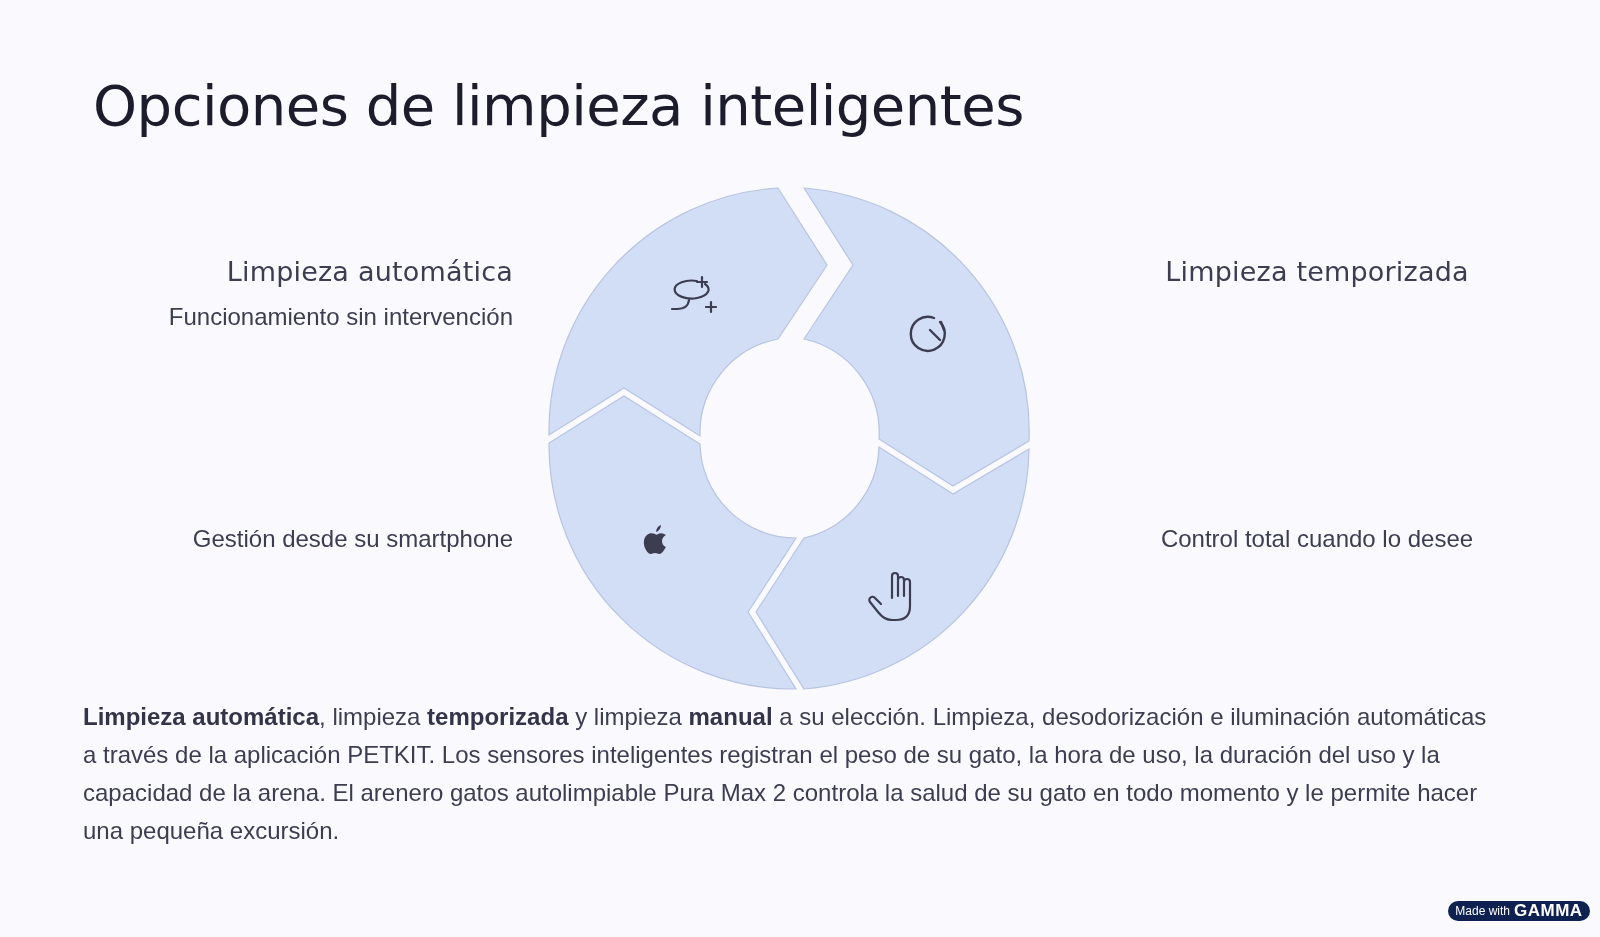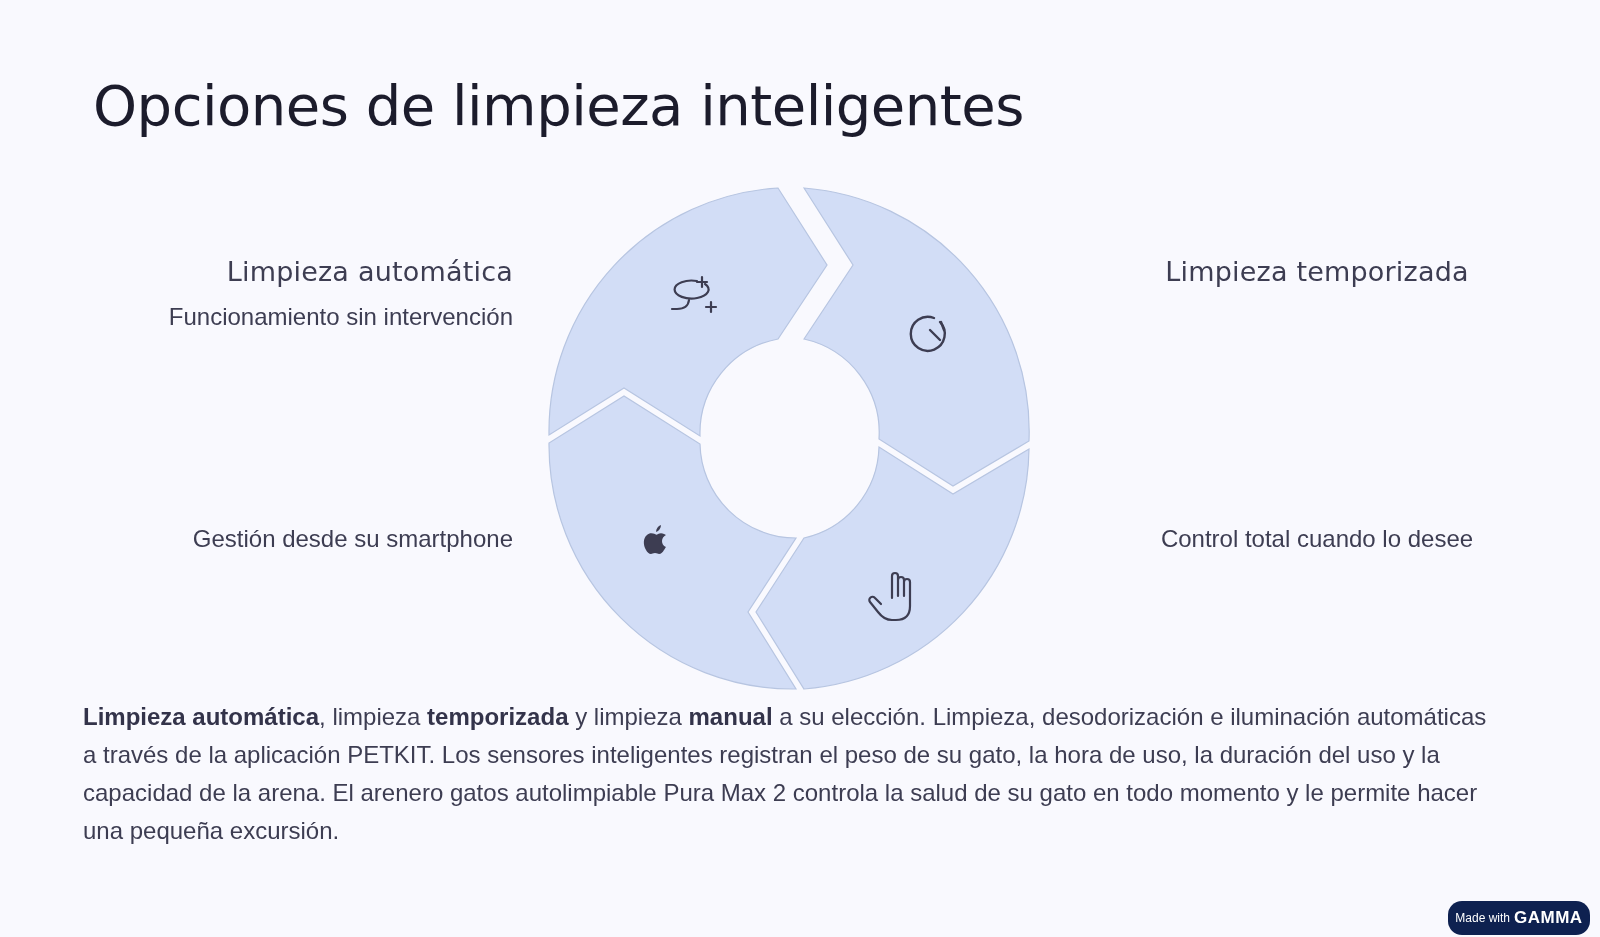--- a/index.html
+++ b/index.html
@@ -31,21 +31,21 @@
     }
     .para {
       position: absolute; left: 83px; top: 698px; width: 1420px;
       font-family: "Liberation Sans", sans-serif;
       font-size: 24px; line-height: 38px; color: #3d3d52;
       margin: 0;
     }
     .para b { font-weight: 700; color: #33334a; }
     .badge {
       position: absolute; left: 1448px; top: 901px;
-      width: 142px; height: 34px; border-radius: 14px;
+      width: 142px; height: 20px; border-radius: 14px;
       background: #0e2150; color: #ffffff;
       font-family: "Liberation Sans", sans-serif; font-size: 12px;
       display: flex; align-items: center; justify-content: center; gap: 4px;
     }
     .badge .brand { font-weight: 700; letter-spacing: 0.5px; font-size: 17px; }
   </style>
 </head>
 <body>
 
 <h1 class="title">Opciones de limpieza inteligentes</h1>

